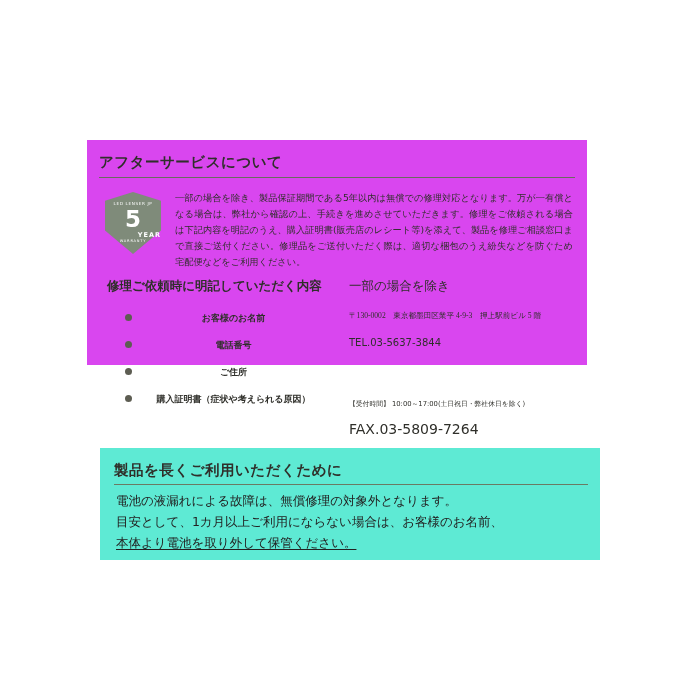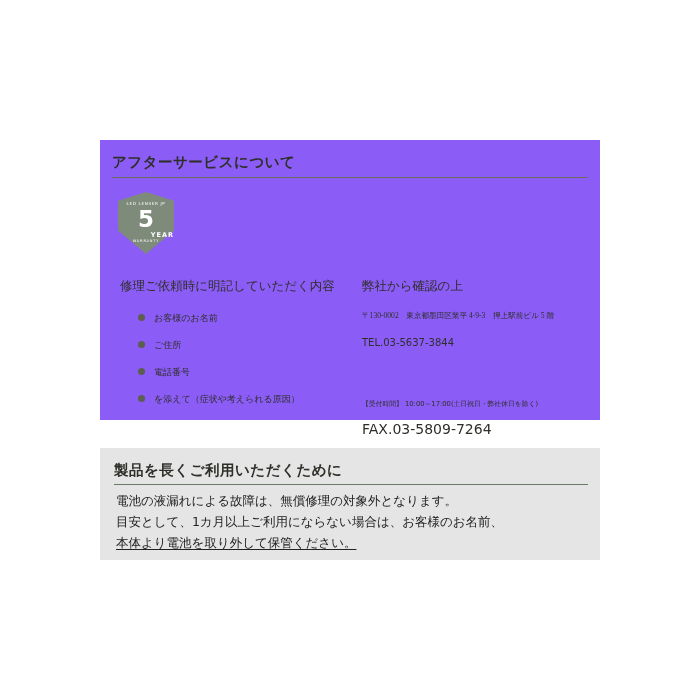--- a/index.html
+++ b/index.html
@@ -14,25 +14,25 @@
     position: relative;
     width: 700px;
     height: 700px;
     background: #ffffff;
     overflow: hidden;
   }
 
   
   .panel-service {
     position: absolute;
-    left: 100px;
+    left: 87px;
     top: 140px;
     width: 500px;
-    height: 280px;
-    background: #8b5cf6;
+    height: 225px;
+    background: #d946ef;
   }
   .panel-service .title-bar {
     position: absolute;
     left: 12px;
     top: 12px;
     width: 476px;
     border-bottom: 1px solid #6b6b5e;
     padding-bottom: 5px;
   }
   .panel-service .title-bar .title-text {
@@ -105,36 +105,38 @@
     line-height: 16px;
     color: #2f2f2a;
     text-align: justify;
   }
 
   .col-left {
     position: absolute;
     left: 20px;
     top: 138px;
     width: 235px;
+    font-weight: bold;
   }
   .col-right {
     position: absolute;
     left: 262px;
     top: 138px;
     width: 228px;
   }
   .col-head {
     font-size: 12.5px;
     color: #2f2f2a;
     margin-bottom: 14px;
   }
   .bullet-list {
     list-style: none;
     margin: 16px;
     padding: 0;
+    text-align: center;
   }
   .bullet-list li {
     position: relative;
     padding-left: 18px;
     font-size: 9px;
     line-height: 14px;
     color: #2f2f2a;
     margin-bottom: 13px;
   }
   .bullet-list li .dot {
@@ -184,21 +186,21 @@
     color: #2f2f2a;
   }
 
   
   .panel-longuse {
     position: absolute;
     left: 100px;
     top: 448px;
     width: 500px;
     height: 112px;
-    background: #e5e5e5;
+    background: #5eead4;
   }
   .panel-longuse .title-bar2 {
     position: absolute;
     left: 14px;
     top: 12px;
     width: 474px;
     border-bottom: 1px solid #6b7a63;
     padding-bottom: 4px;
   }
   .panel-longuse .title-bar2 .title-text2 {
@@ -233,33 +235,34 @@
     </div>
 
     <div class="badge">
       <div class="shield"></div>
       <div class="b-top">LED LENSER JP</div>
       <div class="b-num">5</div>
       <div class="b-year">YEAR</div>
       <div class="b-warr">WARRANTY</div>
     </div>
 
+    <div class="intro-text">一部の場合を除き、製品保証期間である5年以内は無償での修理対応となります。万が一有償となる場合は、弊社から確認の上、手続きを進めさせていただきます。修理をご依頼される場合は下記内容を明記のうえ、購入証明書(販売店のレシート等)を添えて、製品を修理ご相談窓口まで直接ご送付ください。修理品をご送付いただく際は、適切な梱包のうえ紛失などを防ぐため宅配便などをご利用ください。</div>
 
     <div class="col-left">
       <div class="col-head">修理ご依頼時に明記していただく内容</div>
       <ul class="bullet-list">
         <li><span class="dot"></span><span>お客様のお名前</span></li>
+        <li><span class="dot"></span><span>電話番号</span></li>
         <li><span class="dot"></span><span>ご住所</span></li>
-        <li><span class="dot"></span><span>電話番号</span></li>
-        <li><span class="dot"></span><span>を添えて（症状や考えられる原因）</span></li>
+        <li><span class="dot"></span><span>購入証明書（症状や考えられる原因）</span></li>
       </ul>
     </div>
 
     <div class="col-right">
-      <div class="col-head">弊社から確認の上</div>
+      <div class="col-head">一部の場合を除き</div>
       <div class="contact-address">〒130-0002　東京都墨田区業平 4-9-3　押上駅前ビル 5 階</div>
       <div class="contact-tel">TEL.03-5637-3844</div>
       <div class="contact-tel-note">【受付時間】 10:00～17:00(土日祝日・弊社休日を除く)</div>
       <div class="contact-fax">FAX.03-5809-7264</div>
     </div>
   </div>
 
   <div class="panel-longuse">
     <div class="title-bar2">
       <span class="title-text2">製品を長くご利用いただくために</span>

